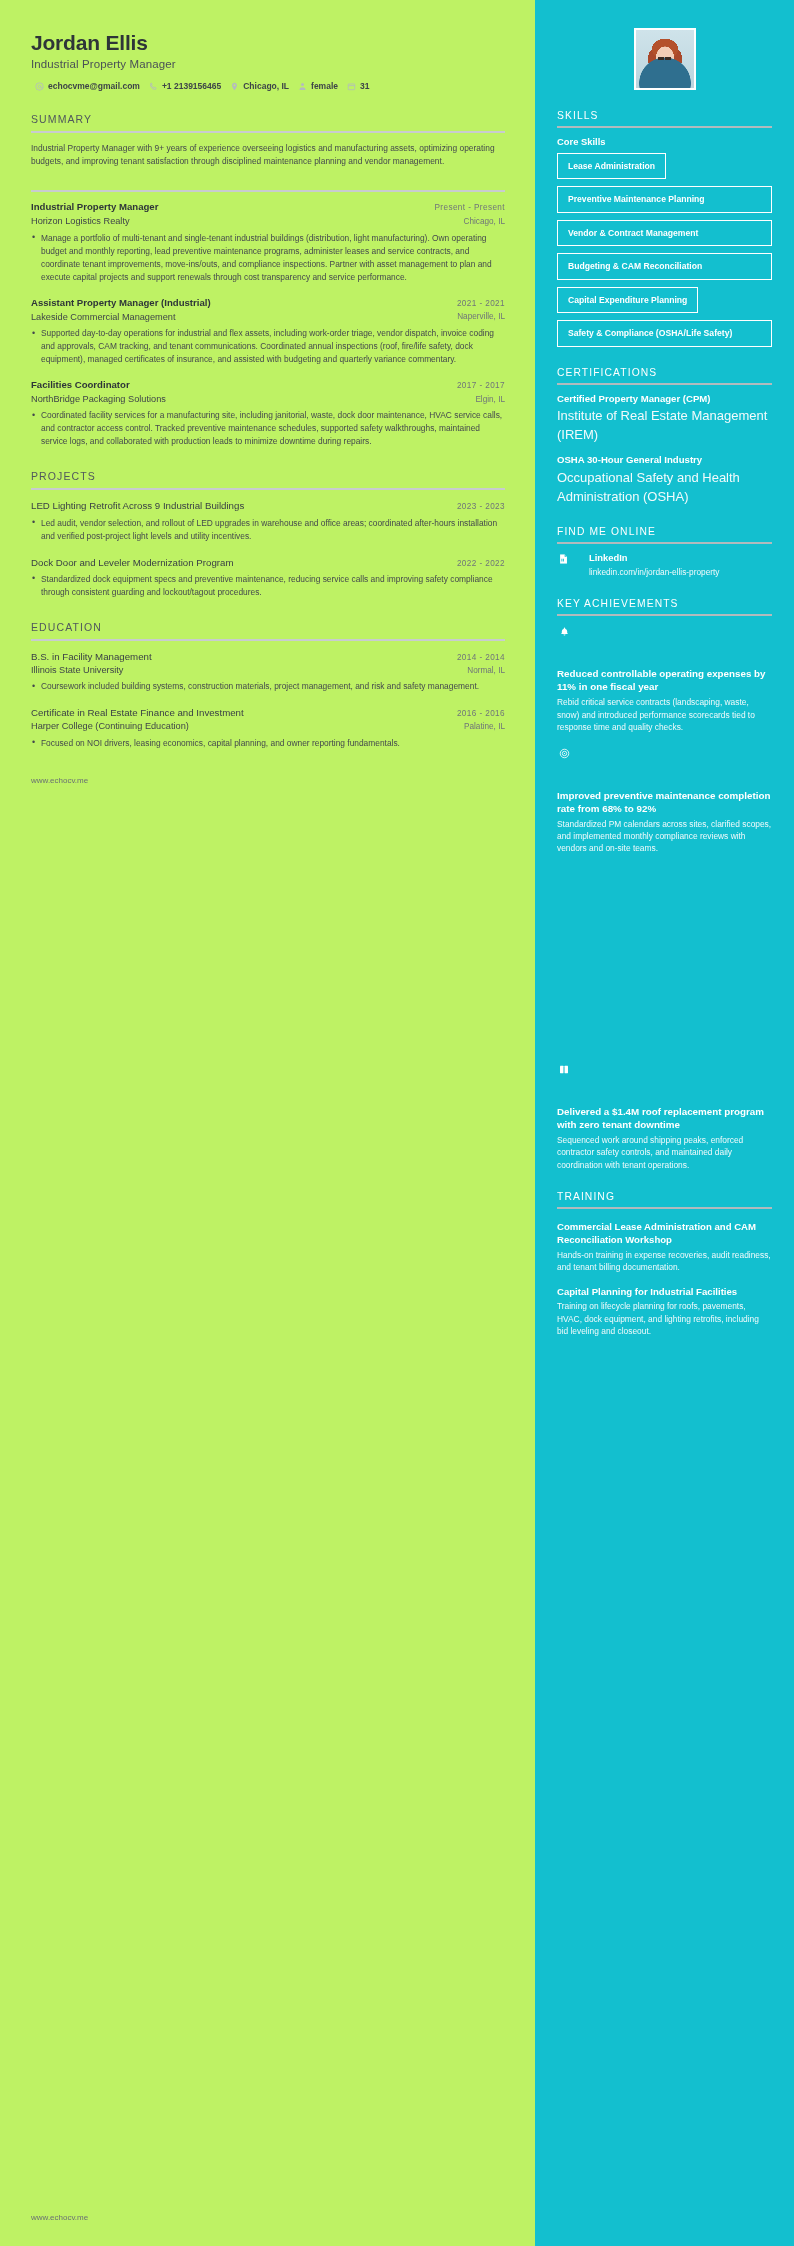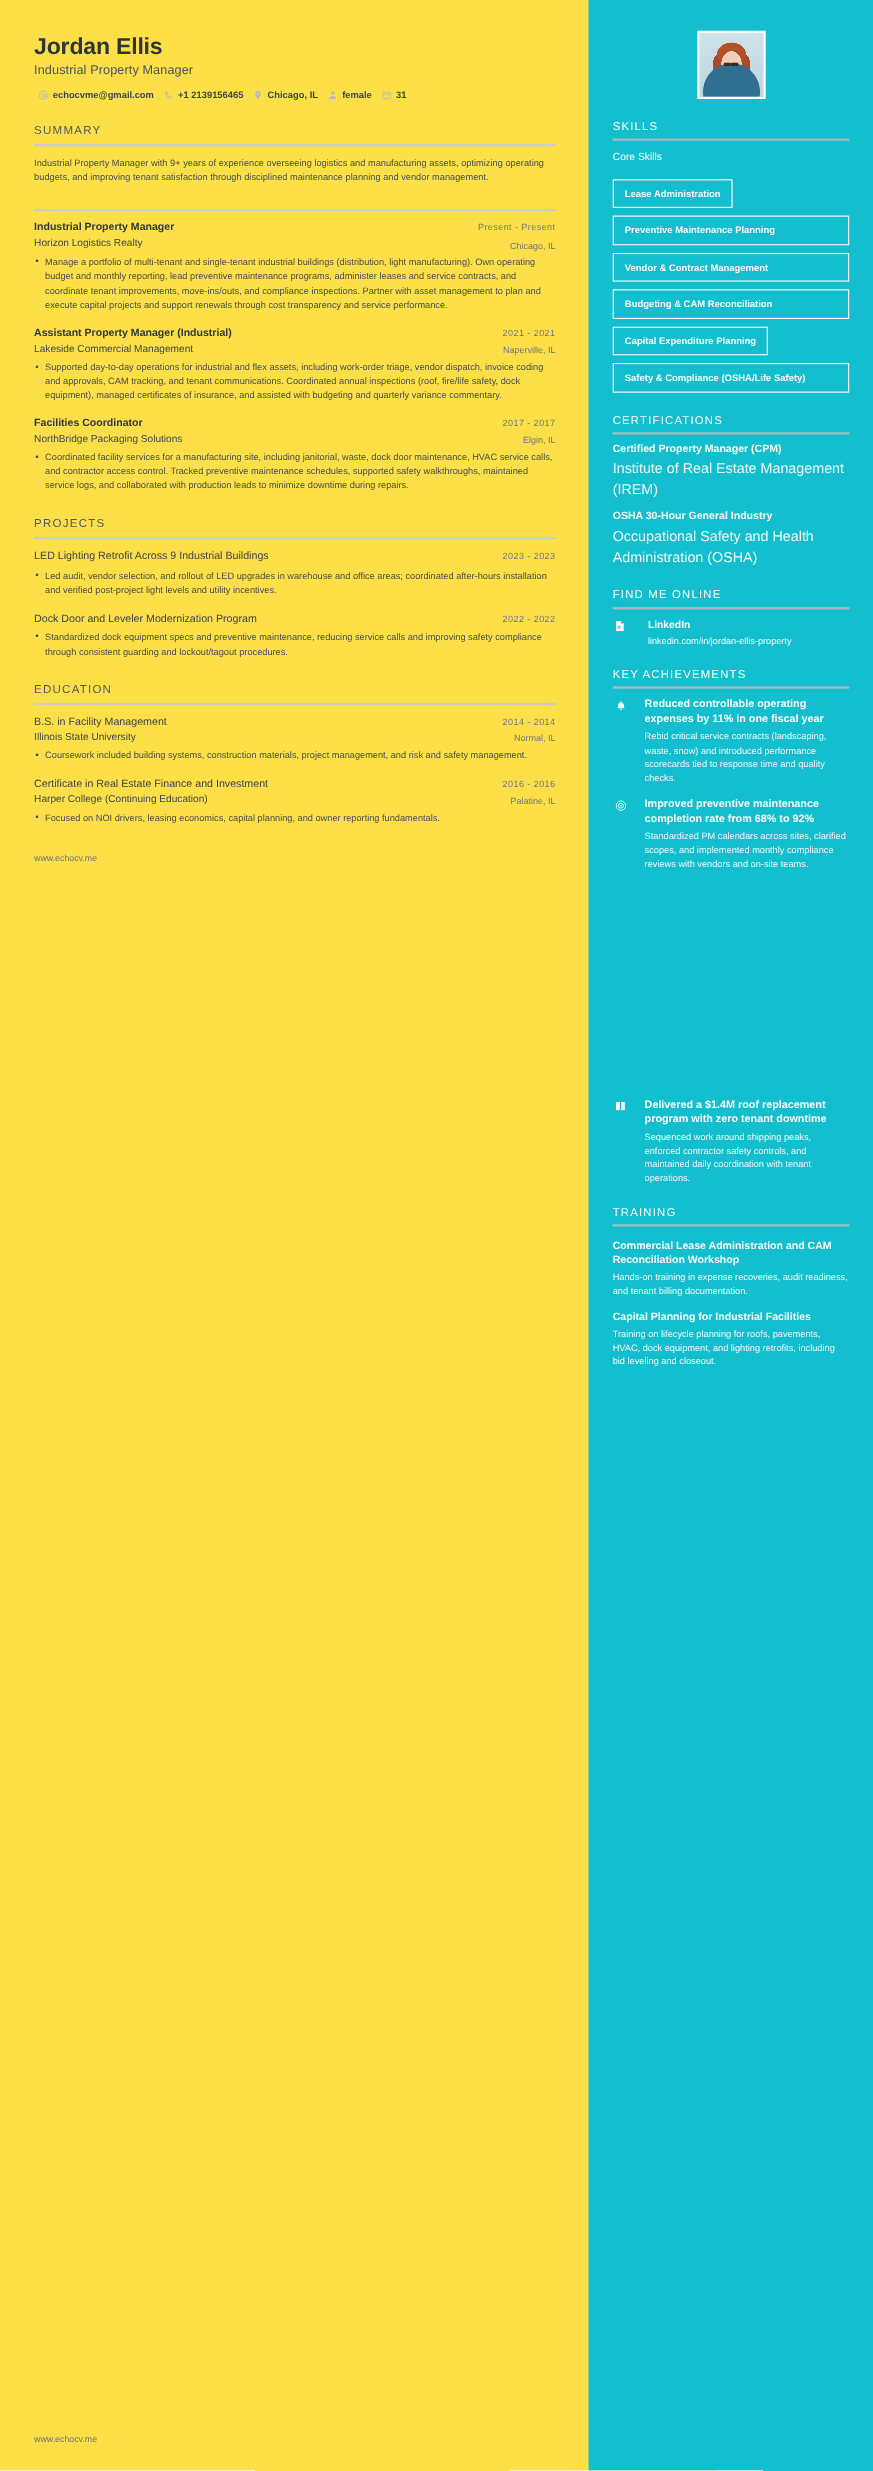--- a/index.html
+++ b/index.html
@@ -6,21 +6,21 @@
   html, body {
     width: 794px;
     background: #ffffff;
     font-family: "Liberation Sans", sans-serif;
     -webkit-font-smoothing: antialiased;
   }
   .page {
     position: relative;
     width: 651px;
     min-height: 2246px;
-    background: #fde047;
+    background: #bef264;
     display: flex;
     align-items: stretch;
   }
 
   
   .main {
     width: 535px;
     flex: 0 0 535px;
     padding: 30px 30px 0 31px;
     position: relative;
@@ -107,21 +107,21 @@
   .entry-title.light { font-weight: normal; color: #3a4145; font-size: 9.7px; }
   .entry-date {
     font-size: 8.2px;
     color: #6f7579;
     white-space: nowrap;
     letter-spacing: 0.4px;
   }
   .entry-sub-row {
     display: flex;
     justify-content: space-between;
-    align-items: flex-end;
+    align-items: center;
     gap: 10px;
     margin-top: 1px;
   }
   .entry-org {
     font-size: 9.2px;
     color: #3f4549;
     line-height: 1.35;
   }
   .entry-loc {
     font-size: 8.2px;
@@ -209,23 +209,23 @@
     color: #ffffff;
     padding-bottom: 5px;
   }
   .sb-rule {
     height: 2px;
     background: #b2babd;
     margin-bottom: 8px;
   }
   .sb-sub {
     font-size: 9.4px;
-    font-weight: normal;
-    color: #ffffff;
-    margin-bottom: 16px;
+    font-weight: bold;
+    color: #ffffff;
+    margin-bottom: 6px;
   }
   .skill-chip {
     border: 1px solid #ffffff;
     color: #ffffff;
     font-size: 8.6px;
     font-weight: bold;
     padding: 6px 10px;
     margin-bottom: 7px;
     line-height: 1.45;
     display: block;
@@ -268,23 +268,24 @@
   .online-url {
     font-size: 8.3px;
     color: #f2fbfc;
     line-height: 1.4;
     margin-top: 2px;
     word-break: break-word;
   }
 
   .ach-item {
     display: flex;
-    gap: 15px;
+    gap: 27px;
     align-items: flex-start;
     margin-bottom: 12px;
+    flex-direction: column;
   }
   .ach-icon {
     width: 14px;
     flex: 0 0 14px;
     margin-top: 2px;
     display: flex;
     justify-content: center;
     color: #ffffff;
   }
   .ach-body { flex: 1 1 auto; }

